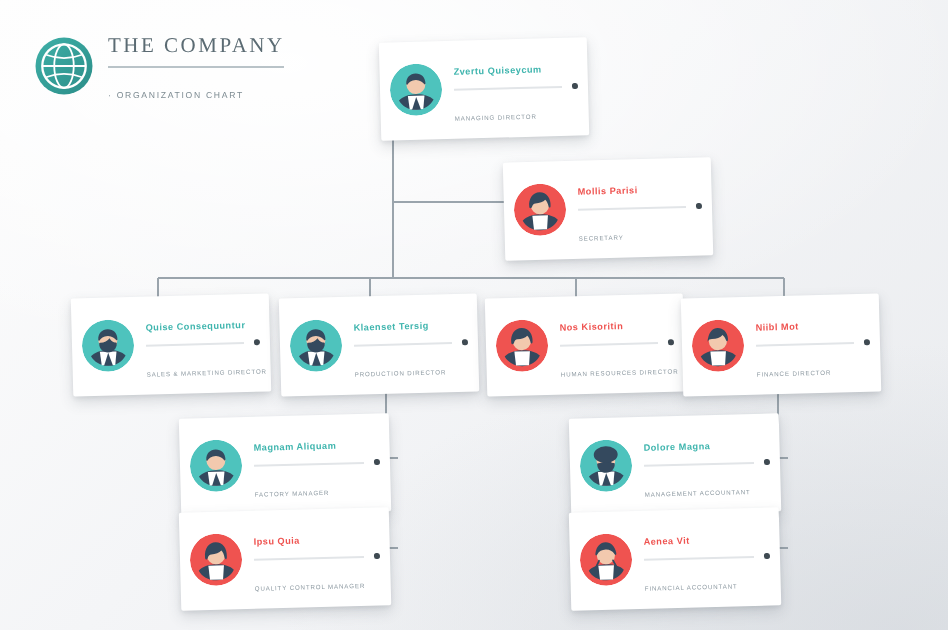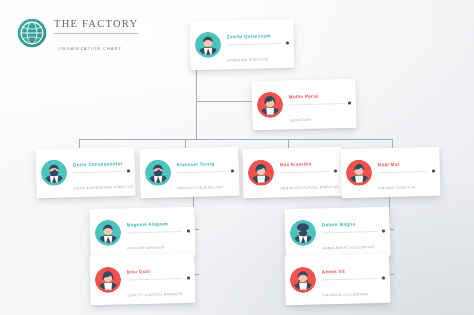--- a/index.html
+++ b/index.html
@@ -151,21 +151,21 @@
       </defs>
       <circle cx="20" cy="20" r="19" fill="url(#gl)"></circle>
       <circle cx="20" cy="20" r="14.5" fill="none" stroke="#ffffff" stroke-width="1.5"></circle>
       <ellipse cx="20" cy="20" rx="6.5" ry="14.5" fill="none" stroke="#ffffff" stroke-width="1.2"></ellipse>
       <line x1="5.5" y1="20" x2="34.5" y2="20" stroke="#ffffff" stroke-width="1.2"></line>
       <path d="M8 12.5 Q20 17 32 12.5" fill="none" stroke="#ffffff" stroke-width="1"></path>
       <path d="M8 27.5 Q20 23 32 27.5" fill="none" stroke="#ffffff" stroke-width="1"></path>
     </svg>
   </span>
   <span class="logo-text">
-    <span class="logo-title">THE FACTORY</span>
+    <span class="logo-title">THE COMPANY</span>
     <div class="logo-rule"></div>
     <span class="logo-sub">· ORGANIZATION CHART</span>
   </span>
 </div>
 
 <svg class="wires" width="474" height="315">
   <g stroke="#9aa4ac" stroke-width="0.9" fill="none" shape-rendering="crispEdges">
 
     <path d="M196.5 62 L196.5 139"></path>
 

